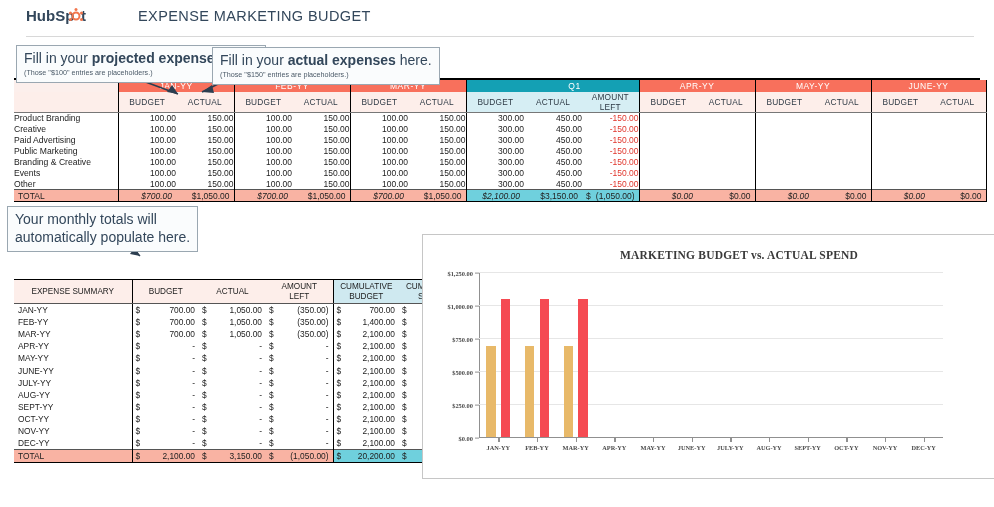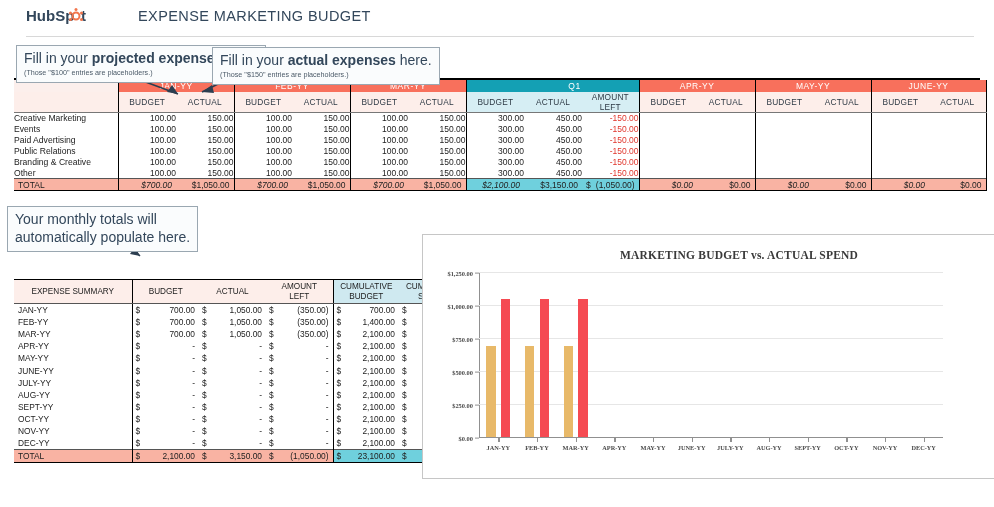--- a/index.html
+++ b/index.html
@@ -305,39 +305,39 @@
           <td class="sh q">ACTUAL</td>
           <td class="sh q rb">AMOUNT<br>LEFT</td>
           <td class="sh lb">BUDGET</td>
           <td class="sh rb">ACTUAL</td>
           <td class="sh lb">BUDGET</td>
           <td class="sh rb">ACTUAL</td>
           <td class="sh lb">BUDGET</td>
           <td class="sh rb">ACTUAL</td>
         </tr>
         <tr>
-          <td class="rowlabel">Creative Marketing</td>
+          <td class="rowlabel">Product Branding</td>
           <td class="num lb">100.00</td>
           <td class="num rb">150.00</td>
           <td class="num lb">100.00</td>
           <td class="num rb">150.00</td>
           <td class="num lb">100.00</td>
           <td class="num rb">150.00</td>
           <td class="num lb">300.00</td>
           <td class="num">450.00</td>
           <td class="num rb neg">-150.00</td>
           <td class="num lb"></td>
           <td class="num rb"></td>
           <td class="num lb"></td>
           <td class="num rb"></td>
           <td class="num lb"></td>
           <td class="num rb"></td>
         </tr>
         <tr>
-          <td class="rowlabel">Events</td>
+          <td class="rowlabel">Creative</td>
           <td class="num lb">100.00</td>
           <td class="num rb">150.00</td>
           <td class="num lb">100.00</td>
           <td class="num rb">150.00</td>
           <td class="num lb">100.00</td>
           <td class="num rb">150.00</td>
           <td class="num lb">300.00</td>
           <td class="num">450.00</td>
           <td class="num rb neg">-150.00</td>
           <td class="num lb"></td>
@@ -359,39 +359,57 @@
           <td class="num">450.00</td>
           <td class="num rb neg">-150.00</td>
           <td class="num lb"></td>
           <td class="num rb"></td>
           <td class="num lb"></td>
           <td class="num rb"></td>
           <td class="num lb"></td>
           <td class="num rb"></td>
         </tr>
         <tr>
-          <td class="rowlabel">Public Relations</td>
+          <td class="rowlabel">Public Marketing</td>
           <td class="num lb">100.00</td>
           <td class="num rb">150.00</td>
           <td class="num lb">100.00</td>
           <td class="num rb">150.00</td>
           <td class="num lb">100.00</td>
           <td class="num rb">150.00</td>
           <td class="num lb">300.00</td>
           <td class="num">450.00</td>
           <td class="num rb neg">-150.00</td>
           <td class="num lb"></td>
           <td class="num rb"></td>
           <td class="num lb"></td>
           <td class="num rb"></td>
           <td class="num lb"></td>
           <td class="num rb"></td>
         </tr>
         <tr>
           <td class="rowlabel">Branding &amp; Creative</td>
+          <td class="num lb">100.00</td>
+          <td class="num rb">150.00</td>
+          <td class="num lb">100.00</td>
+          <td class="num rb">150.00</td>
+          <td class="num lb">100.00</td>
+          <td class="num rb">150.00</td>
+          <td class="num lb">300.00</td>
+          <td class="num">450.00</td>
+          <td class="num rb neg">-150.00</td>
+          <td class="num lb"></td>
+          <td class="num rb"></td>
+          <td class="num lb"></td>
+          <td class="num rb"></td>
+          <td class="num lb"></td>
+          <td class="num rb"></td>
+        </tr>
+        <tr>
+          <td class="rowlabel">Events</td>
           <td class="num lb">100.00</td>
           <td class="num rb">150.00</td>
           <td class="num lb">100.00</td>
           <td class="num rb">150.00</td>
           <td class="num lb">100.00</td>
           <td class="num rb">150.00</td>
           <td class="num lb">300.00</td>
           <td class="num">450.00</td>
           <td class="num rb neg">-150.00</td>
           <td class="num lb"></td>
@@ -626,21 +644,21 @@
         </tr>
         <tr class="sum-total">
           <td class="mlabel">TOTAL</td>
           <td class="ds lb">$</td>
           <td class="vl">2,100.00</td>
           <td class="ds">$</td>
           <td class="vl">3,150.00</td>
           <td class="ds">$</td>
           <td class="vl">(1,050.00)</td>
           <td class="ds cum lb">$</td>
-          <td class="vl cum">23,100.00</td>
+          <td class="vl cum">20,200.00</td>
           <td class="ds cum">$</td>
           <td class="vl cum">34,650.00</td>
         </tr>
       </tbody>
   </table>
 </div>
 
 <div class="chart-box">
   <div class="chart-title">MARKETING BUDGET vs. ACTUAL SPEND</div>
   <div class="plot-area" id="plot-area">

